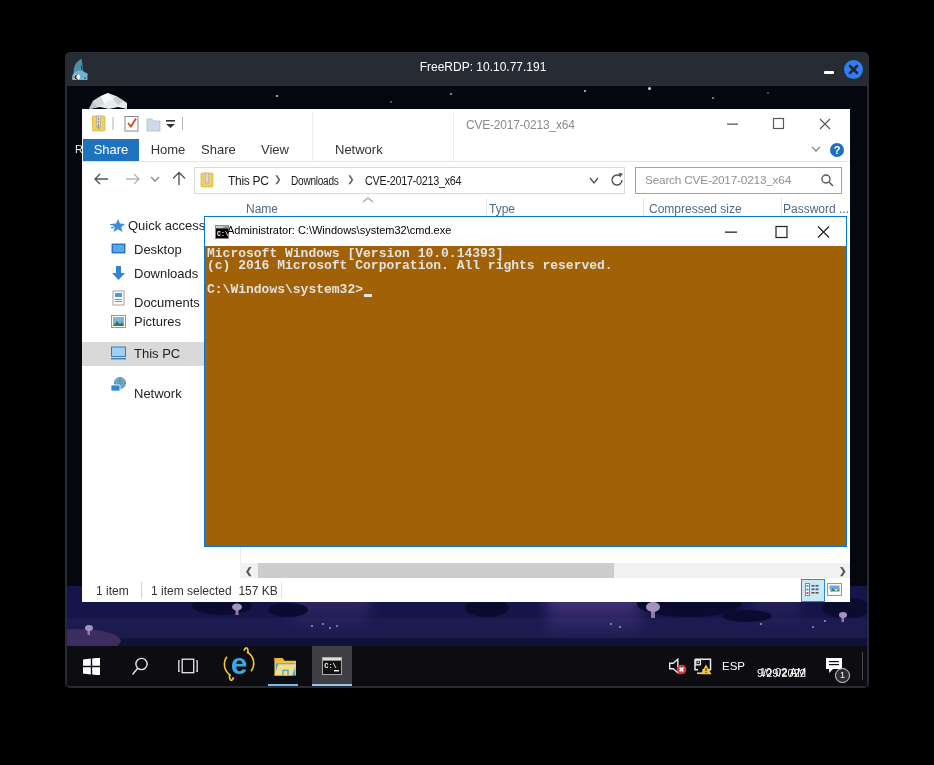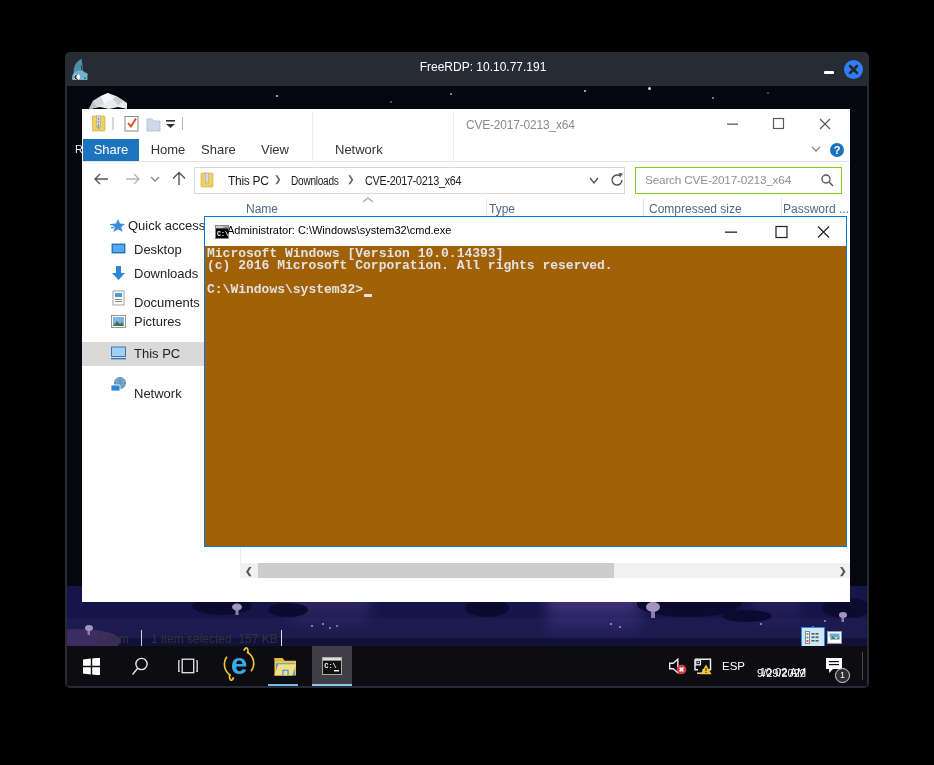--- a/index.html
+++ b/index.html
@@ -30,21 +30,21 @@
              color:#909090;font-size:11.8px;letter-spacing:-0.2px;line-height:24px;}
   
   .colh{top:93px;color:#4d6b88;font-size:12px;}
   
   .side{font-size:13px;color:#222;height:24px;line-height:24px;}
   #thispc{left:0;top:233px;width:137px;height:24px;background:#d9d9d9;}
   
   #hscroll{left:158px;top:454px;width:610px;height:15px;background:#f1f1f1;}
   #hthumb{left:18px;top:0;width:356px;height:15px;background:#cdcdcd;}
   
-  #status{left:0;top:469px;width:768px;height:24px;font-size:12px;color:#333;margin-top:48px;}
+  #status{left:0;top:469px;width:768px;height:24px;font-size:12px;color:#333;}
   
   #cmd{left:137px;top:130px;width:641px;height:329px;background:#fff;border:1px solid #0078d7;}
   #cmdtitle{left:0;top:0;width:641px;height:29px;background:#fff;}
   #cmdtext{font-size:11px;color:#000;left:22px;top:7px;}
   #console{left:0;top:29px;width:641px;height:300px;background:#a16207;
            font-family:"Liberation Mono",monospace;font-size:13px;font-weight:bold;
            color:#e2e2e2;line-height:12px;}
   #console pre{margin:0;padding:1.5px 0 0 2px;font:inherit;}
   
   #taskbar{left:0;top:560px;width:800px;height:40px;background:#0c0c11;}

